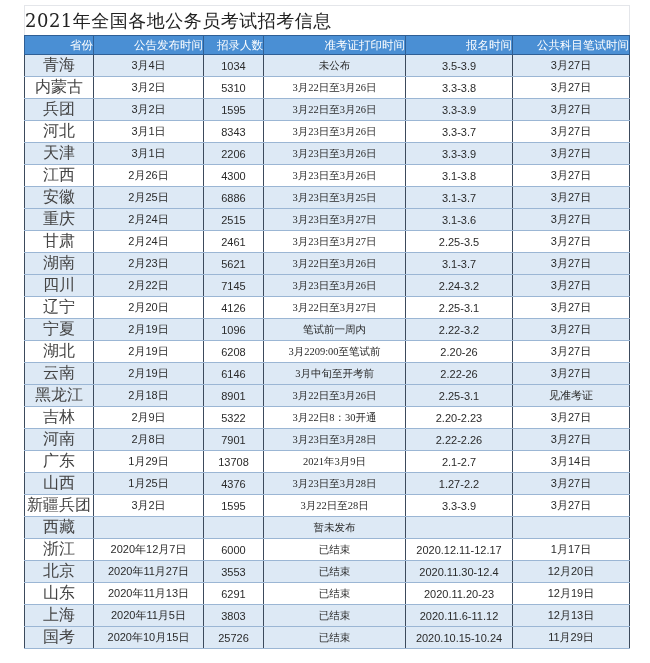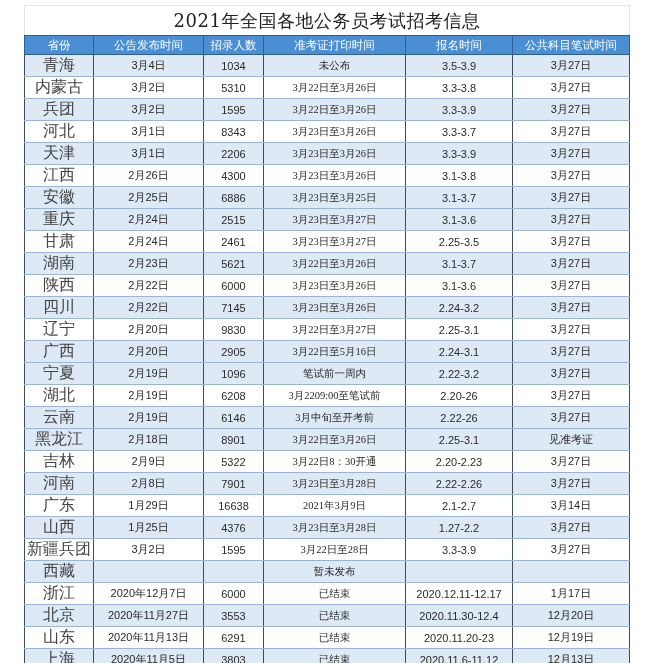--- a/index.html
+++ b/index.html
@@ -2,31 +2,31 @@
 <html><head>
 <meta charset="utf-8">
 <style>
   html, body { margin: 0; padding: 0; background: #ffffff; }
   body { width: 650px; height: 663px; overflow: hidden; position: relative; font-family: "DejaVu Sans", sans-serif; }
   .sheet {
     position: absolute; left: 24px; top: 5px; width: 604px;
     border: 1px solid #e4e6ea; border-bottom: none; background: #fff;
   }
   .title {
-    height: 29px; line-height: 29px; text-align: center;
+    height: 29px; line-height: 29px; text-align: left;
     font-family: "DejaVu Serif", serif; font-size: 18px; color: #222;
     letter-spacing: 0.5px;
   }
   table { border-collapse: collapse; width: 605px; margin-left: -1px; table-layout: fixed; }
   col.c1 { width: 69px; } col.c2 { width: 110px; } col.c3 { width: 60px; }
   col.c4 { width: 142px; } col.c5 { width: 107px; } col.c6 { width: 117px; }
   th {
     background: #4a8fd4; color: #ffffff; font-weight: normal;
     font-family: "DejaVu Serif", serif; font-size: 11.5px;
-    height: 18px; padding: 0; border: 1px solid #2f5f95; text-align: center;
+    height: 18px; padding: 0; border: 1px solid #2f5f95; text-align: right;
   }
   td {
     height: 17.5px; padding: 0; text-align: center; font-size: 11px; color: #2a2a2a;
     border-left: 1px solid #3c4a5c; border-right: 1px solid #3c4a5c;
     border-bottom: 1px solid #9bb6d4; white-space: nowrap; overflow: hidden;
     font-family: "Liberation Sans", sans-serif;
   }
   td.prov { font-family: "DejaVu Serif", serif; font-size: 16px; color: #444; }
   tr.alt td { background: #dde9f5; }
   tr.plain td { background: #ffffff; }
@@ -130,50 +130,34 @@
           <td>3月27日</td>
         </tr>
         <tr class="alt">
           <td class="prov">湖南</td>
           <td>2月23日</td>
           <td>5621</td>
           <td class="merged-note">3月22日至3月26日</td>
           <td>3.1-3.7</td>
           <td>3月27日</td>
         </tr>
-        <tr class="plain">
-          <td class="prov">陕西</td>
-          <td>2月22日</td>
-          <td>6000</td>
-          <td class="merged-note">3月23日至3月26日</td>
-          <td>3.1-3.6</td>
-          <td>3月27日</td>
-        </tr>
         <tr class="alt">
           <td class="prov">四川</td>
           <td>2月22日</td>
           <td>7145</td>
           <td class="merged-note">3月23日至3月26日</td>
           <td>2.24-3.2</td>
           <td>3月27日</td>
         </tr>
         <tr class="plain">
           <td class="prov">辽宁</td>
           <td>2月20日</td>
-          <td>9830</td>
+          <td>4126</td>
           <td class="merged-note">3月22日至3月27日</td>
           <td>2.25-3.1</td>
-          <td>3月27日</td>
-        </tr>
-        <tr class="alt">
-          <td class="prov">广西</td>
-          <td>2月20日</td>
-          <td>2905</td>
-          <td class="merged-note">3月22日至5月16日</td>
-          <td>2.24-3.1</td>
           <td>3月27日</td>
         </tr>
         <tr class="alt">
           <td class="prov">宁夏</td>
           <td>2月19日</td>
           <td>1096</td>
           <td class="merged-note">笔试前一周内</td>
           <td>2.22-3.2</td>
           <td>3月27日</td>
         </tr>
@@ -213,21 +197,21 @@
           <td class="prov">河南</td>
           <td>2月8日</td>
           <td>7901</td>
           <td class="merged-note">3月23日至3月28日</td>
           <td>2.22-2.26</td>
           <td>3月27日</td>
         </tr>
         <tr class="plain">
           <td class="prov">广东</td>
           <td>1月29日</td>
-          <td>16638</td>
+          <td>13708</td>
           <td class="merged-note">2021年3月9日</td>
           <td>2.1-2.7</td>
           <td>3月14日</td>
         </tr>
         <tr class="alt">
           <td class="prov">山西</td>
           <td>1月25日</td>
           <td>4376</td>
           <td class="merged-note">3月23日至3月28日</td>
           <td>1.27-2.2</td>

